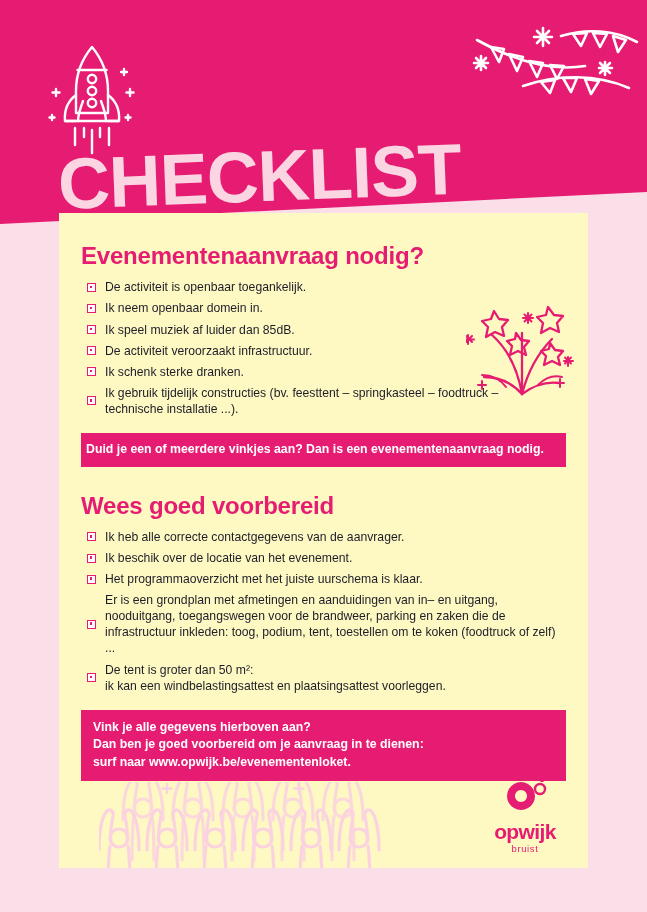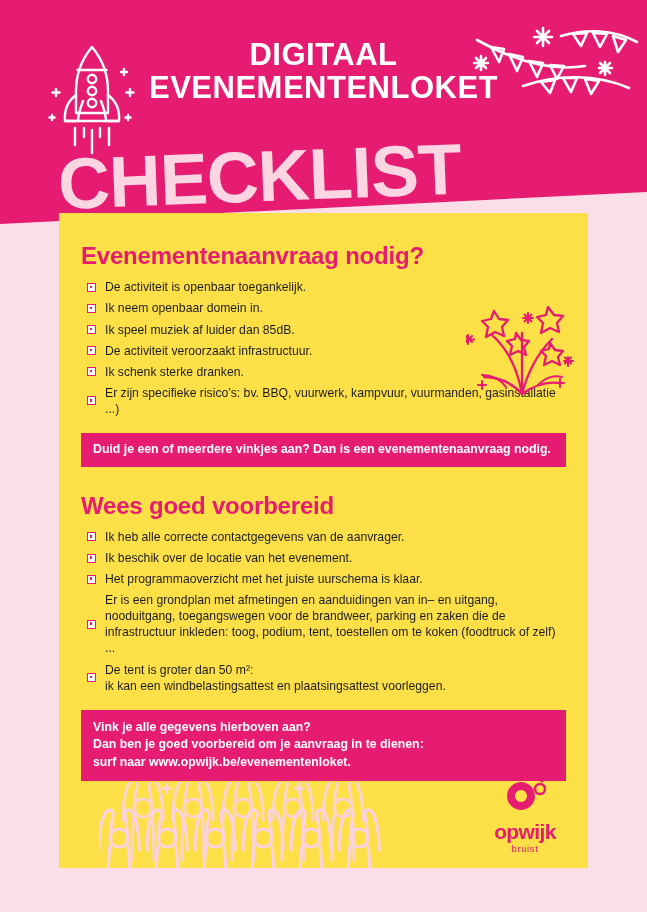--- a/index.html
+++ b/index.html
@@ -90,21 +90,21 @@
     z-index: 3;
   }
 
   
   .card {
     position: absolute;
     left: 59px;
     top: 213px;
     width: 529px;
     height: 655px;
-    background: #fde047;
+    background: #fef9c3;
     z-index: 2;
     overflow: hidden;
   }
 
   .card-inner {
     position: relative;
     padding: 30px 22px 0 22px;
     height: 100%;
   }
 
@@ -149,21 +149,21 @@
   .check-text {
     font-size: 12.2px;
     line-height: 1.32;
     color: #1d1d28;
   }
 
   
   .banner {
     background: #e61b72;
     color: #ffffff;
-    padding: 8px 12px;
+    padding: 8px 5px;
     font-size: 12.3px;
     line-height: 1.42;
     font-weight: 600;
   }
   .banner b { font-weight: bold; }
   .banner-1 { margin: 16px 0 0 0; }
   .banner-2 { margin: 16px 0 0 0; padding: 9px 12px 10px 12px; }
 
   .spacer-lg { height: 26px; }
 
@@ -266,24 +266,20 @@
       <path d="M80 68 l14 -2 l-5 13 Z"></path>
       <path d="M102 64 l14 0 l-6 14 Z"></path>
       <path d="M124 65 l14 2 l-8 13 Z"></path>
 
       <path d="M82 14 l0 18 M73 23 l18 0 M76 17 l12 12 M88 17 l-12 12"></path>
       <path d="M20 42 l0 14 M13 49 l14 0 M15 44 l10 10 M25 44 l-10 10"></path>
       <path d="M144 48 l0 13 M138 54 l13 0 M139 49 l10 10 M149 49 l-10 10"></path>
     </g>
   </svg>
 
-  <div class="header-titles">
-    <div class="header-line header-line-1">DIGITAAL</div>
-    <div class="header-line header-line-2">EVENEMENTENLOKET</div>
-  </div>
 
   <div class="checklist-word">CHECKLIST</div>
 
   <div class="card">
     <div class="card-inner">
 
       <svg class="fireworks" viewBox="0 0 112 105">
         <g fill="none" stroke="#e61b72" stroke-width="2.3" stroke-linecap="round" stroke-linejoin="round">
 
           <path d="M56 103 C52 80 44 60 26 44"></path>
@@ -323,23 +319,23 @@
           <span class="check-text">Ik speel muziek af luider dan 85dB.</span>
         </li>
         <li class="check-item">
           <span class="checkbox"></span>
           <span class="check-text">De activiteit veroorzaakt infrastructuur.</span>
         </li>
         <li class="check-item">
           <span class="checkbox"></span>
           <span class="check-text">Ik schenk sterke dranken.</span>
         </li>
-        <li class="check-item">
-          <span class="checkbox"></span>
-          <span class="check-text">Er zijn specifieke risico’s: bv. BBQ, vuurwerk, kampvuur, vuurmanden, gasinstallatie ...)</span>
+        <li class="check-item multi">
+          <span class="checkbox"></span>
+          <span class="check-text" style="max-width:400px">Ik gebruik tijdelijk constructies (bv. feesttent – springkasteel – foodtruck – technische installatie ...).</span>
         </li>
       </ul>
 
       <div class="banner banner-1">
         <span>Duid je </span><b>een of meerdere</b><span> vinkjes aan? Dan is een evenementenaanvraag nodig.</span>
       </div>
 
       <div class="spacer-lg"></div>
 
       <h2 class="section-title">Wees goed voorbereid</h2>

